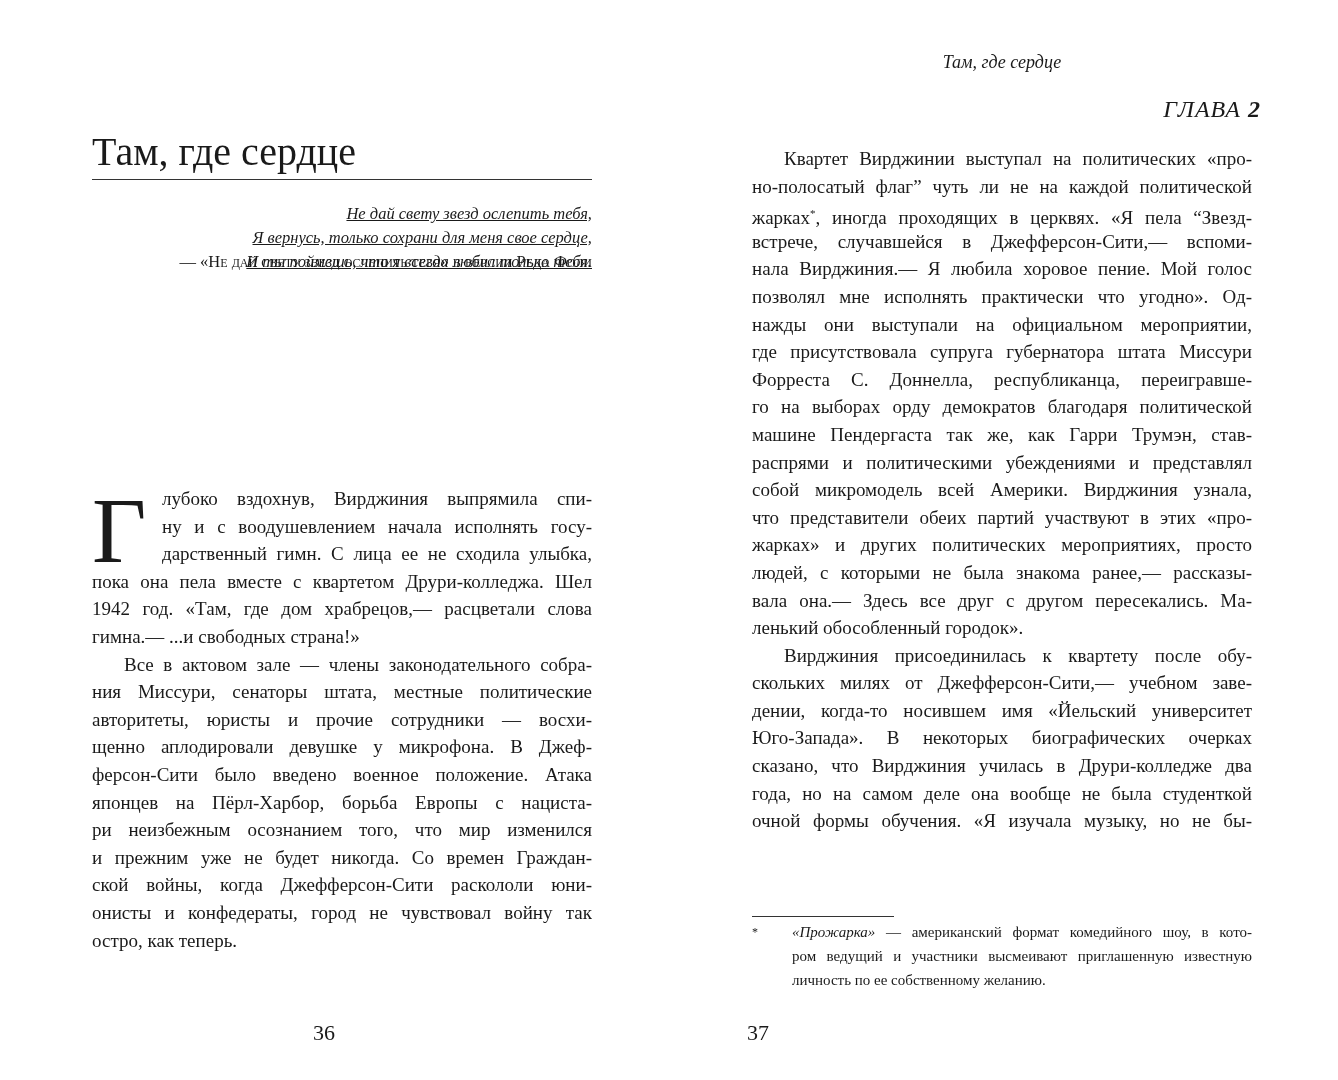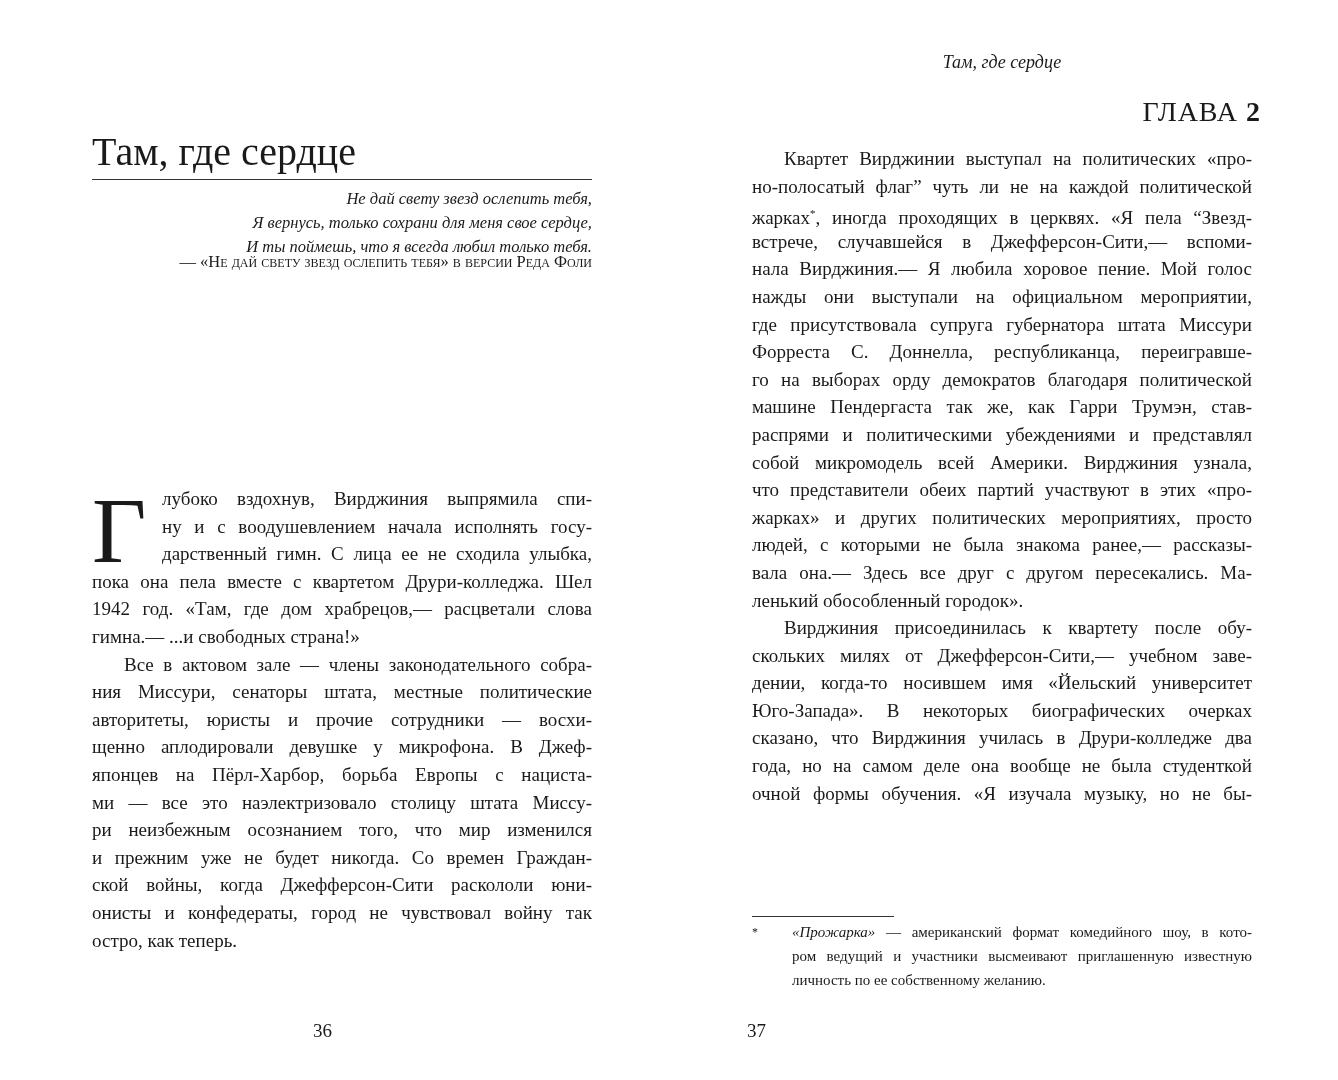--- a/index.html
+++ b/index.html
@@ -7,34 +7,34 @@
     width: 1338px; height: 1080px; background: #ffffff; position: relative;
     overflow: hidden; color: #1a1a1a;
     font-family: "Liberation Serif", "DejaVu Serif", serif;
   }
   .page { position: absolute; top: 0; height: 1080px; width: 669px; }
   .page.left { left: 0; }
   .page.right { left: 669px; }
 
   .chapter-label {
     position: absolute; right: 77px; top: 96px;
-    font-size: 28px; letter-spacing: 1px;
+    font-size: 24px; letter-spacing: 1px; font-style: italic;
   }
   .chapter-label b { font-weight: bold; }
   .chapter-title {
     position: absolute; left: 92px; top: 128px;
     font-size: 40px; line-height: 48px; font-weight: normal; margin: 0;
   }
   .title-rule {
     position: absolute; left: 92px; top: 179px; width: 500px; height: 0;
     border-top: 1.5px solid #333;
   }
   .epigraph {
-    position: absolute; left: 92px; top: 187px; width: 500px; text-align: right;
-    font-style: italic; font-size: 16.5px; line-height: 24px;
+    position: absolute; left: 92px; top: 202px; width: 500px; text-align: right;
+    font-style: italic; font-size: 16.5px; line-height: 24px; text-decoration: underline;
   }
   .epigraph-source {
     position: absolute; left: 92px; top: 250px; width: 500px; text-align: right;
     font-size: 16.5px; line-height: 24px; font-variant: small-caps;
   }
 
   .body-text {
     position: absolute; width: 500px; font-size: 19px; line-height: 27.6px;
     text-align: justify;
   }
@@ -64,21 +64,21 @@
     position: absolute; left: 752px; top: 920px; width: 500px;
     font-size: 15px; line-height: 24px;
   }
   .footnote .fn-mark { position: absolute; left: 0; top: 0; font-size: 12px; }
   .footnote .fn-body { position: absolute; left: 40px; width: 460px; }
   .footnote .fn-body .ln { display: block; height: 24px; white-space: nowrap; text-align: justify; text-align-last: justify; }
   .footnote .fn-body .ln.last { text-align-last: left; }
   .footnote .fn-term { font-style: italic; }
 
   .page-number {
-    position: absolute; top: 1020px; font-size: 19px;
+    position: absolute; top: 1020px; font-size: 22px;
   }
   .pn-left { left: 313px; }
   .pn-right { left: 747px; }
   .right-body .ln sup { font-size: 11px; }
 </style>
 </head>
 <body>
 
 <div class="page left"></div>
 
@@ -102,41 +102,42 @@
   <span class="ln dc">лубоко вздохнув, Вирджиния выпрямила спи-</span>
   <span class="ln dc">ну и с воодушевлением начала исполнять госу-</span>
   <span class="ln dc">дарственный гимн. С лица ее не сходила улыбка,</span>
   <span class="ln">пока она пела вместе с квартетом Друри-колледжа. Шел</span>
   <span class="ln">1942 год. «Там, где дом храбрецов,— расцветали слова</span>
   <span class="ln last">гимна.— ...и свободных страна!»</span>
   <span class="ln indent">Все в актовом зале — члены законодательного собра-</span>
   <span class="ln">ния Миссури, сенаторы штата, местные политические</span>
   <span class="ln">авторитеты, юристы и прочие сотрудники — восхи-</span>
   <span class="ln">щенно аплодировали девушке у микрофона. В Джеф-</span>
+  <span class="ln">ферсон-Сити было введено военное положение. Атака</span>
   <span class="ln">японцев на Пёрл-Харбор, борьба Европы с нациста-</span>
-  <span class="ln">ми — все это наэлектризовало столицу штата Миссу-</span>
   <span class="ln">ри неизбежным осознанием того, что мир изменился</span>
   <span class="ln">и прежним уже не будет никогда. Со времен Граждан-</span>
   <span class="ln">ской войны, когда Джефферсон-Сити раскололи юни-</span>
   <span class="ln">онисты и конфедераты, город не чувствовал войну так</span>
   <span class="ln last">остро, как теперь.</span>
 </div>
 
 <div class="page-number pn-left">36</div>
 
 <div class="page right"></div>
 
 <div class="running-head">Там, где сердце</div>
 
 <div class="body-text right-body">
   <span class="ln indent">Квартет Вирджинии выступал на политических «про-</span>
   <span class="ln">но-полосатый флаг” чуть ли не на каждой политической</span>
   <span class="ln"><span>жарках</span><sup>*</sup><span>, иногда проходящих в церквях. «Я пела “Звезд-</span></span>
   <span class="ln">встрече, случавшейся в Джефферсон-Сити,— вспоми-</span>
   <span class="ln">нала Вирджиния.— Я любила хоровое пение. Мой голос</span>
+  <span class="ln">позволял мне исполнять практически что угодно». Од-</span>
   <span class="ln">нажды они выступали на официальном мероприятии,</span>
   <span class="ln">где присутствовала супруга губернатора штата Миссури</span>
   <span class="ln">Форреста С. Доннелла, республиканца, переигравше-</span>
   <span class="ln">го на выборах орду демократов благодаря политической</span>
   <span class="ln">машине Пендергаста так же, как Гарри Трумэн, став-</span>
   <span class="ln">распрями и политическими убеждениями и представлял</span>
   <span class="ln">собой микромодель всей Америки. Вирджиния узнала,</span>
   <span class="ln">что представители обеих партий участвуют в этих «про-</span>
   <span class="ln">жарках» и других политических мероприятиях, просто</span>
   <span class="ln">людей, с которыми не была знакома ранее,— рассказы-</span>

